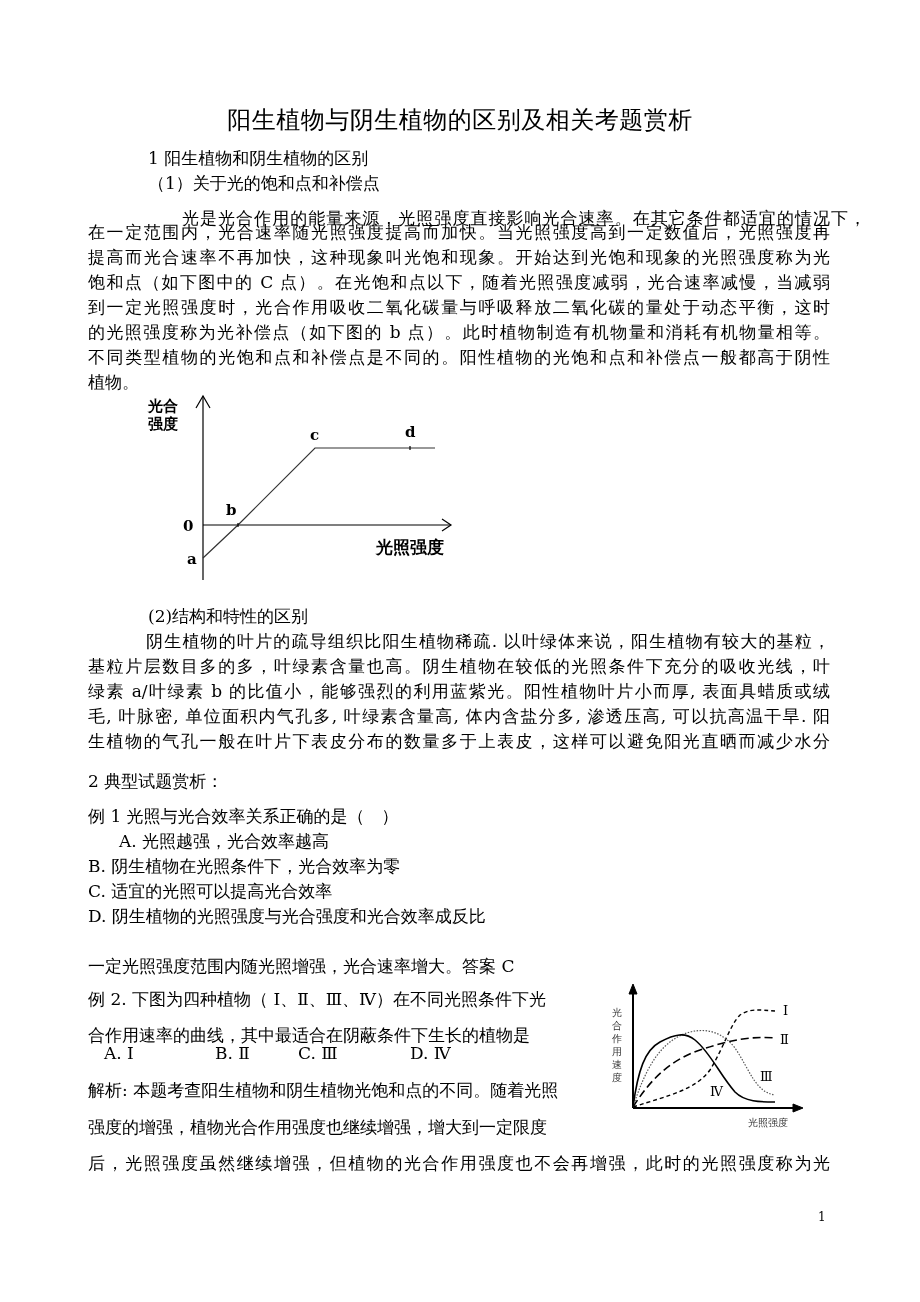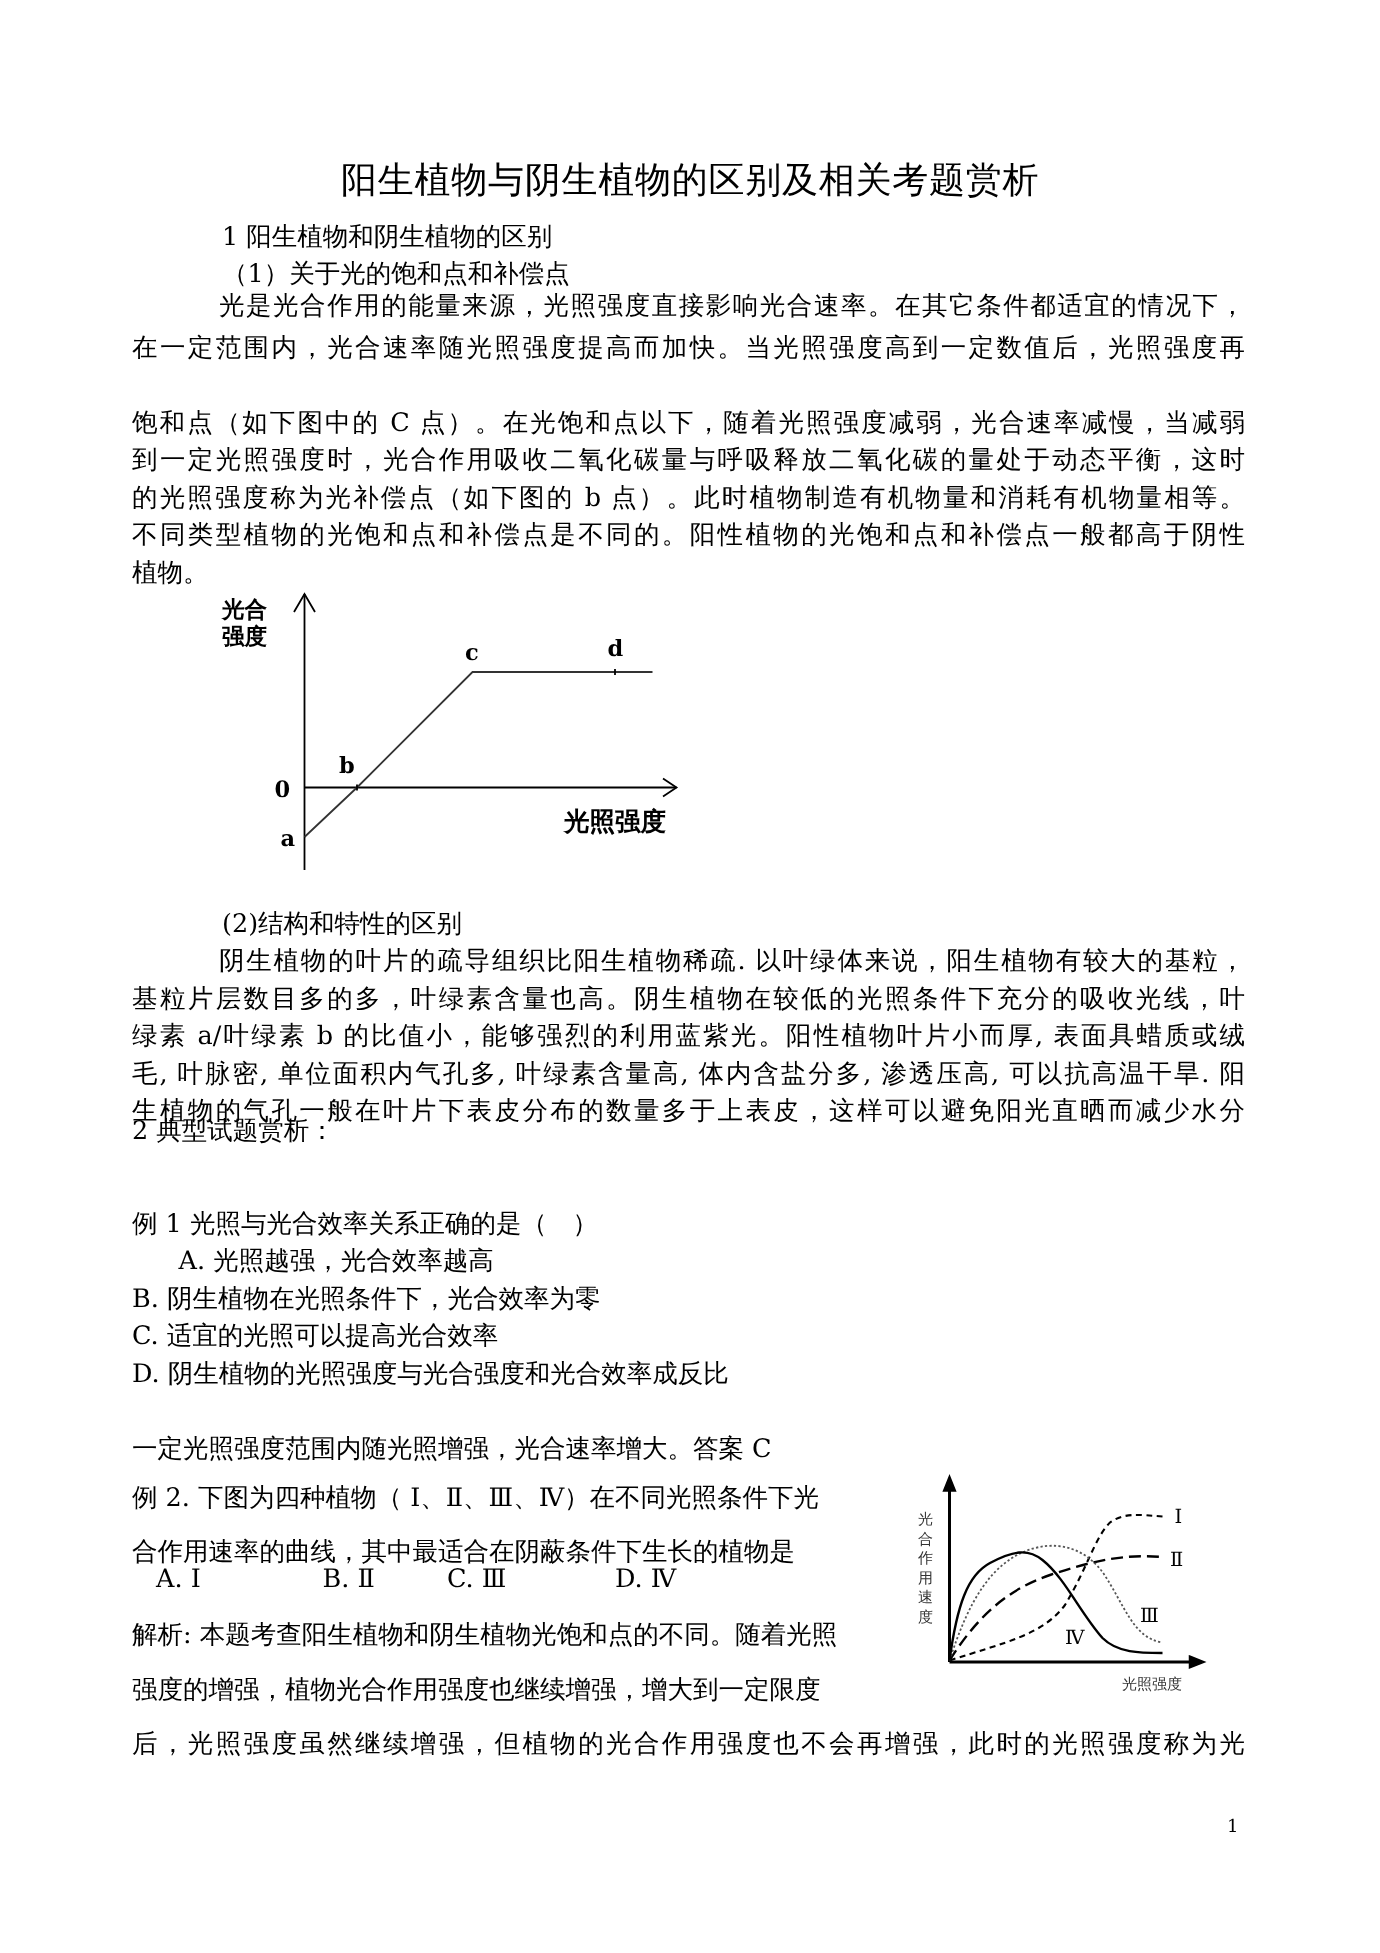--- a/index.html
+++ b/index.html
@@ -20,22 +20,23 @@
 </head>
 <body>
 
 <div class="page">
 
   <div class="title">阳生植物与阴生植物的区别及相关考题赏析</div>
 
   <div class="line ind2" style="top:148px;">1 阳生植物和阴生植物的区别</div>
   <div class="line ind2" style="top:173px;">（1）关于光的饱和点和补偿点</div>
 
-  <div class="line ind justify" style="top:194px;">光是光合作用的能量来源，光照强度直接影响光合速率。在其它条件都适宜的情况下，</div>
+  <div class="line ind justify" style="top:208px;margin-left:36px;">光是光合作用的能量来源，光照强度直接影响光合速率。在其它条件都适宜的情况下，</div>
   <div class="line justify" style="top:222px;">在一定范围内，光合速率随光照强度提高而加快。当光照强度高到一定数值后，光照强度再</div>
+  <div class="line justify" style="top:247px;">提高而光合速率不再加快，这种现象叫光饱和现象。开始达到光饱和现象的光照强度称为光</div>
   <div class="line justify" style="top:272px;">饱和点（如下图中的 C 点）。在光饱和点以下，随着光照强度减弱，光合速率减慢，当减弱</div>
   <div class="line justify" style="top:297px;">到一定光照强度时，光合作用吸收二氧化碳量与呼吸释放二氧化碳的量处于动态平衡，这时</div>
   <div class="line justify" style="top:322px;">的光照强度称为光补偿点（如下图的 b 点）。此时植物制造有机物量和消耗有机物量相等。</div>
   <div class="line justify" style="top:347px;">不同类型植物的光饱和点和补偿点是不同的。阳性植物的光饱和点和补偿点一般都高于阴性</div>
   <div class="line" style="top:372px;">植物。</div>
 
   <svg style="position:absolute;left:0;top:0;" width="920" height="600">
     <g stroke="#000" stroke-width="1.2" fill="none">
       <line x1="203" y1="396" x2="203" y2="580"></line>
       <polyline points="196,408 203,396 210,408"></polyline>
@@ -57,21 +58,21 @@
     </g>
   </svg>
 
   <div class="line ind2" style="top:606px;">(2)结构和特性的区别</div>
   <div class="line ind justify" style="top:631px;">阴生植物的叶片的疏导组织比阳生植物稀疏. 以叶绿体来说，阳生植物有较大的基粒，</div>
   <div class="line justify" style="top:656px;">基粒片层数目多的多，叶绿素含量也高。阴生植物在较低的光照条件下充分的吸收光线，叶</div>
   <div class="line justify" style="top:681px;">绿素 a/叶绿素 b 的比值小，能够强烈的利用蓝紫光。阳性植物叶片小而厚, 表面具蜡质或绒</div>
   <div class="line justify" style="top:706px;">毛, 叶脉密, 单位面积内气孔多, 叶绿素含量高, 体内含盐分多, 渗透压高, 可以抗高温干旱. 阳</div>
   <div class="line justify" style="top:731px;">生植物的气孔一般在叶片下表皮分布的数量多于上表皮，这样可以避免阳光直晒而减少水分</div>
 
-  <div class="line" style="top:744px;">2 典型试题赏析：</div>
+  <div class="line" style="top:771px;">2 典型试题赏析：</div>
   <div class="line" style="top:806px;">例 1 光照与光合效率关系正确的是（　）</div>
   <div class="line" style="top:831px;margin-left:31px;">A. 光照越强，光合效率越高</div>
   <div class="line" style="top:881px;">C. 适宜的光照可以提高光合效率</div>
   <div class="line" style="top:856px;">B. 阴生植物在光照条件下，光合效率为零</div>
   <div class="line" style="top:906px;">D. 阴生植物的光照强度与光合强度和光合效率成反比</div>
   <div class="line" style="top:956px;">一定光照强度范围内随光照增强，光合速率增大。答案 C</div>
 
   <div class="line" style="top:989px;">例 2. 下图为四种植物（ Ⅰ、Ⅱ、Ⅲ、Ⅳ）在不同光照条件下光</div>
   <div class="line" style="top:1025px;">合作用速率的曲线，其中最适合在阴蔽条件下生长的植物是</div>
 

